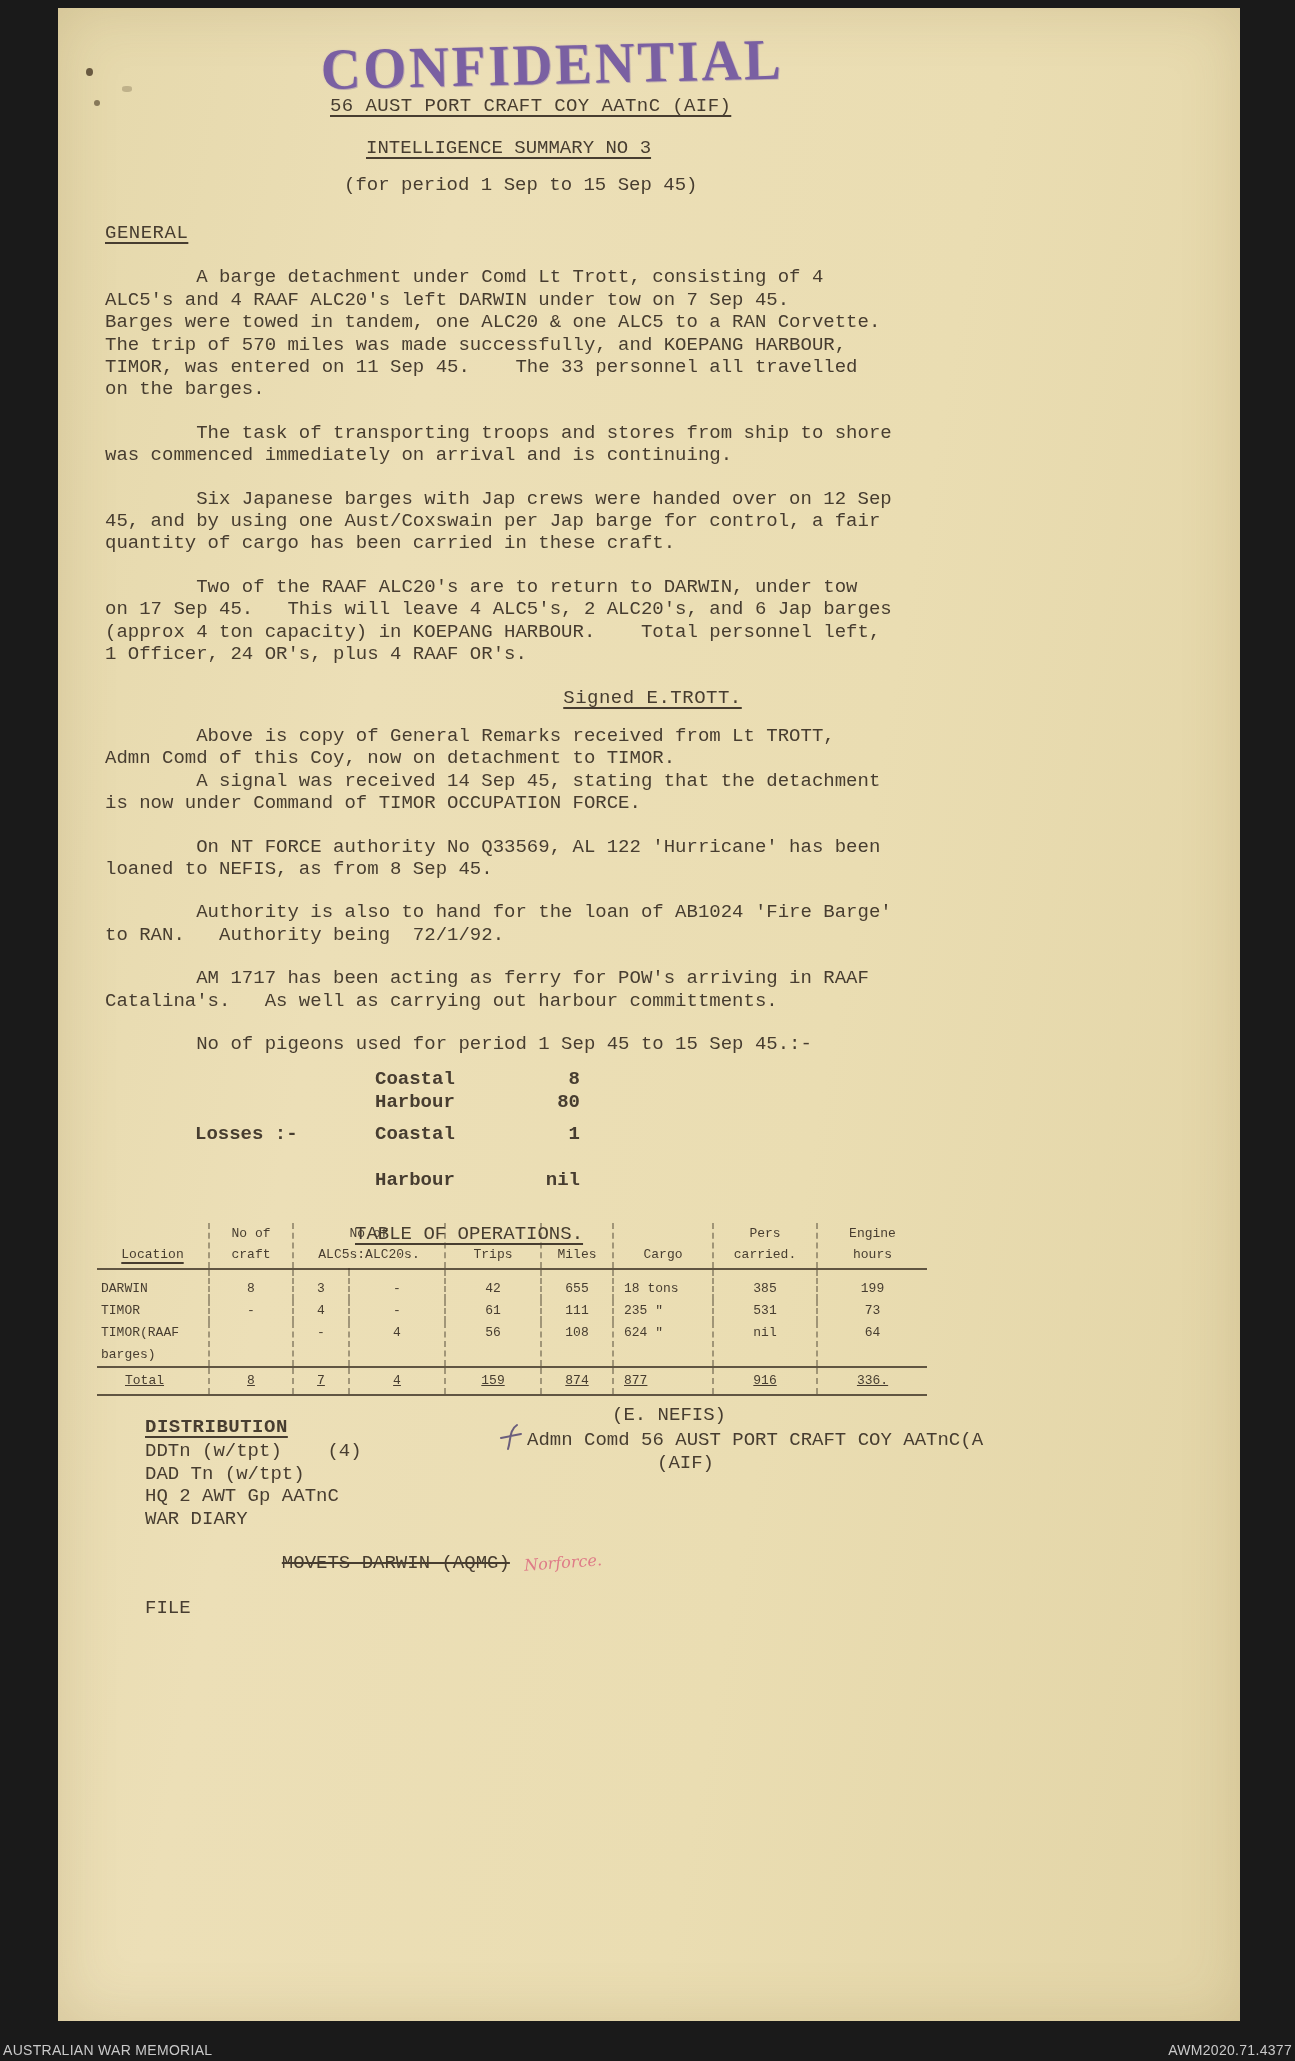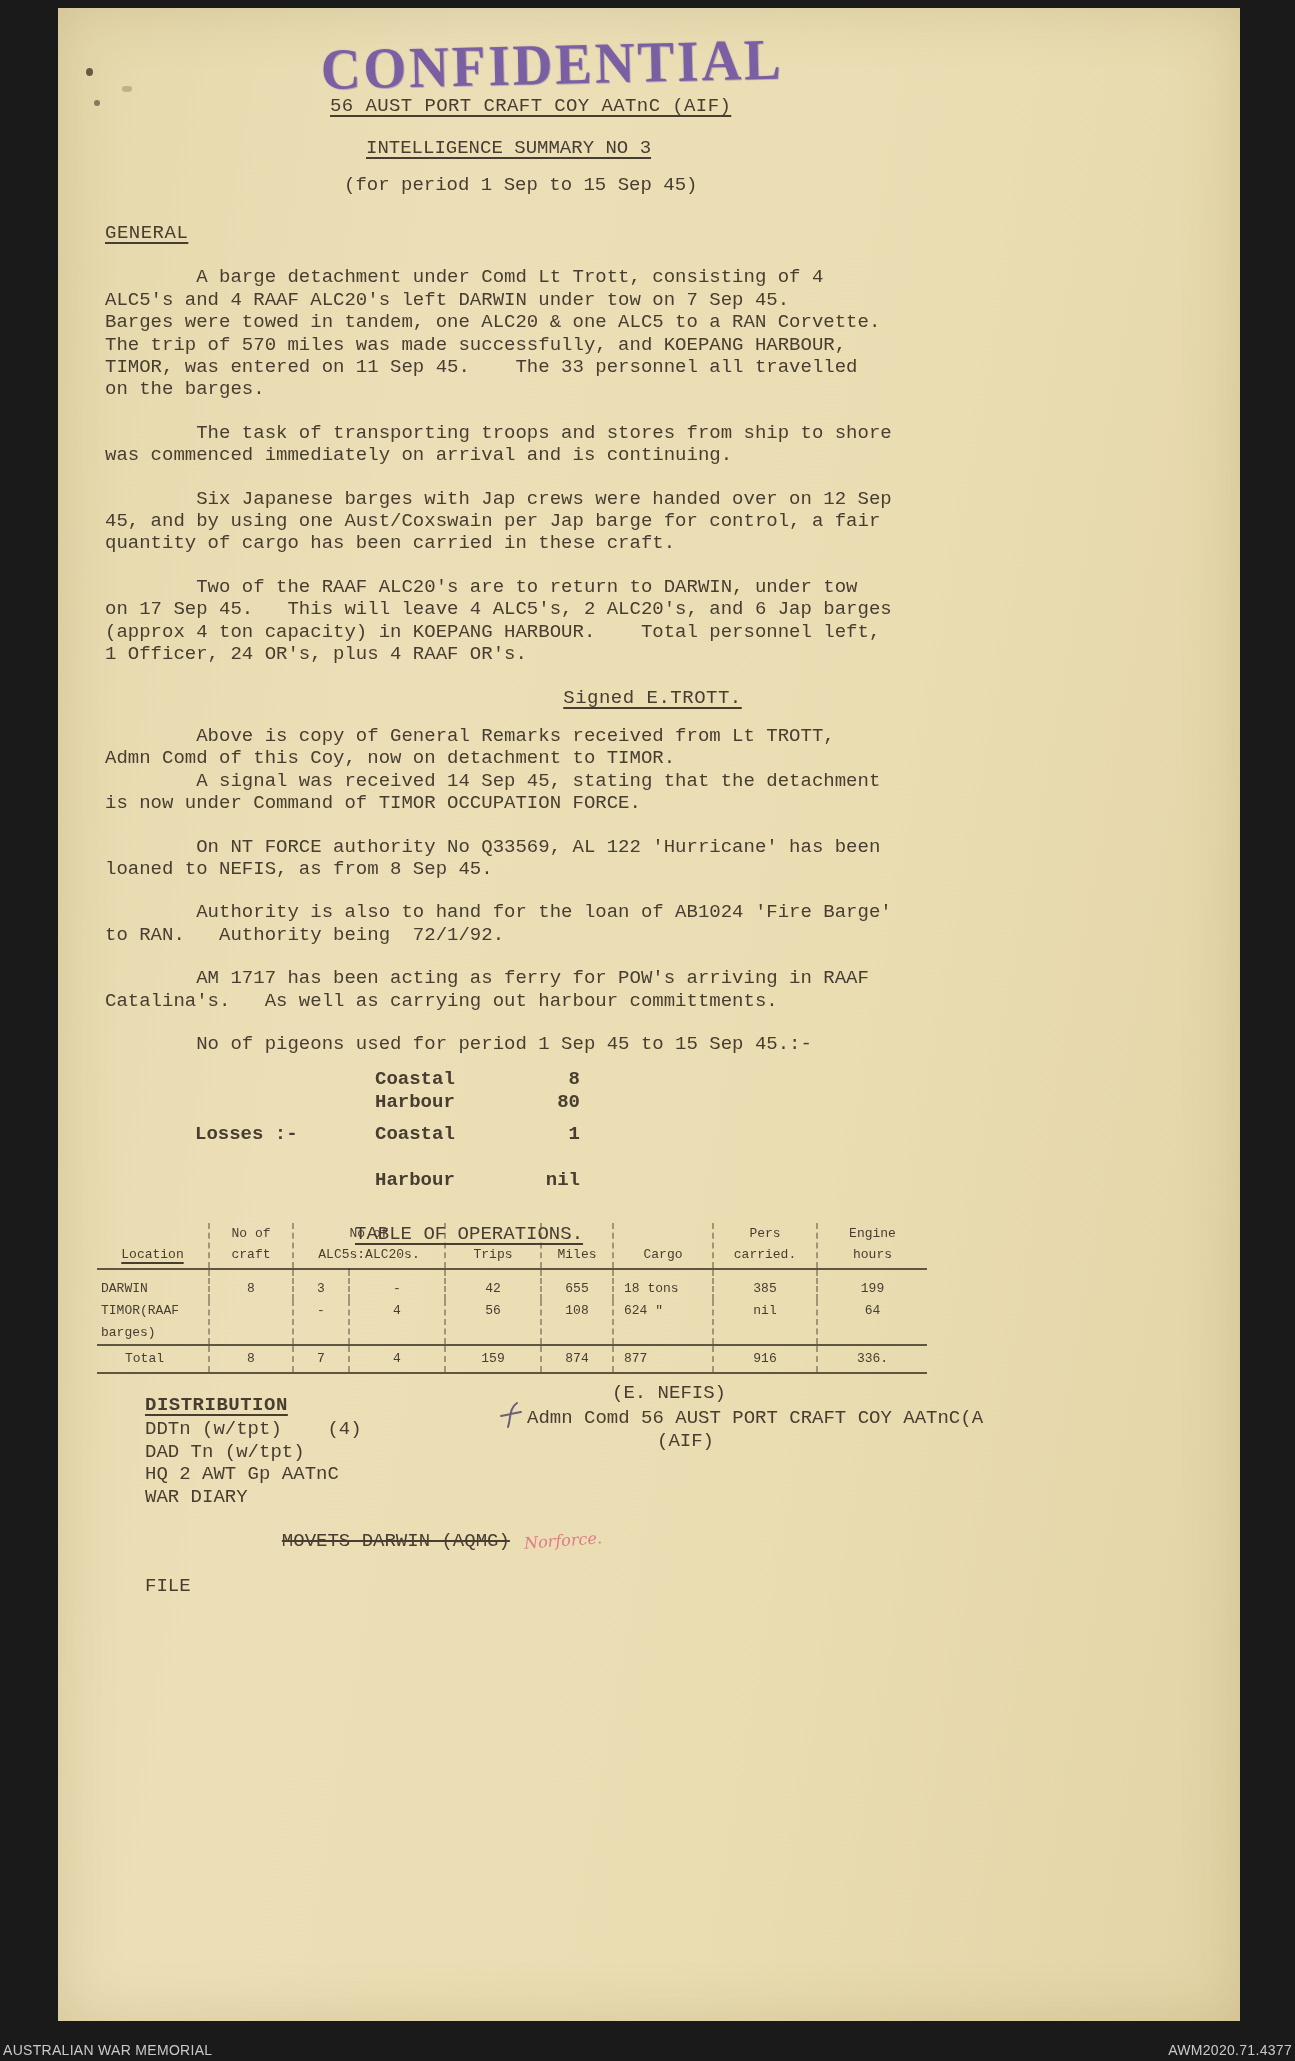--- a/index.html
+++ b/index.html
@@ -64,21 +64,21 @@
   .ops th, .ops td {
     padding:0 2px; font-weight:normal; font-size:13px;
     white-space:pre-line; vertical-align:bottom;
   }
   .ops th { text-align:center; border-bottom:2px solid rgba(72,61,46,.85); padding-bottom:3px; line-height:21px;}
   .ops th:not(:first-child), .ops td:not(:first-child) { border-left:2px dashed rgba(72,61,46,.45); }
   .ops td { text-align:center; height:22px; line-height:22px; vertical-align:top; }
   .ops td.loc { text-align:left; padding-left:4px; }
   .ops td.cargo { text-align:left; padding-left:10px; }
   .ops tr.first td { padding-top:8px; }
-  .ops tr.total td { border-top:2px solid rgba(72,61,46,.85); border-bottom:2px solid rgba(72,61,46,.85); height:27px; line-height:26px; }
+  .ops tr.total td { border-top:2px solid rgba(72,61,46,.85); border-bottom:2px solid rgba(72,61,46,.85); height:27px; line-height:26px;text-decoration:underline; }
   .ops tr.total td.loc { padding-left:28px; }
 
   
   .bottom { position:relative; margin-top:20px; min-height:190px;margin-left:40px; }
   .dist-heading { font-weight:bold; letter-spacing:.5px; margin-bottom:2px; }
   .dist-item { white-space:pre-wrap; line-height:22.4px; }
   .struck { text-decoration:line-through; text-decoration-thickness:2px; }
   .norforce {
     display:inline-block; margin-left:14px; color:#dd6b80;
     font-family:"DejaVu Serif", serif; font-style:italic; font-size:16px;
@@ -213,20 +213,31 @@
             <td>8</td>
             <td>3</td>
             <td>-</td>
             <td>42</td>
             <td>655</td>
             <td class="cargo">18 tons</td>
             <td>385</td>
             <td>199</td>
           </tr>
           <tr>
+            <td class="loc">TIMOR</td>
+            <td>-</td>
+            <td>4</td>
+            <td>-</td>
+            <td>61</td>
+            <td>111</td>
+            <td class="cargo">235   "</td>
+            <td>531</td>
+            <td>73</td>
+          </tr>
+          <tr>
             <td class="loc">TIMOR(RAAF
    barges)</td>
             <td></td>
             <td>-</td>
             <td>4</td>
             <td>56</td>
             <td>108</td>
             <td class="cargo">624   "</td>
             <td>nil</td>
             <td>64</td>

